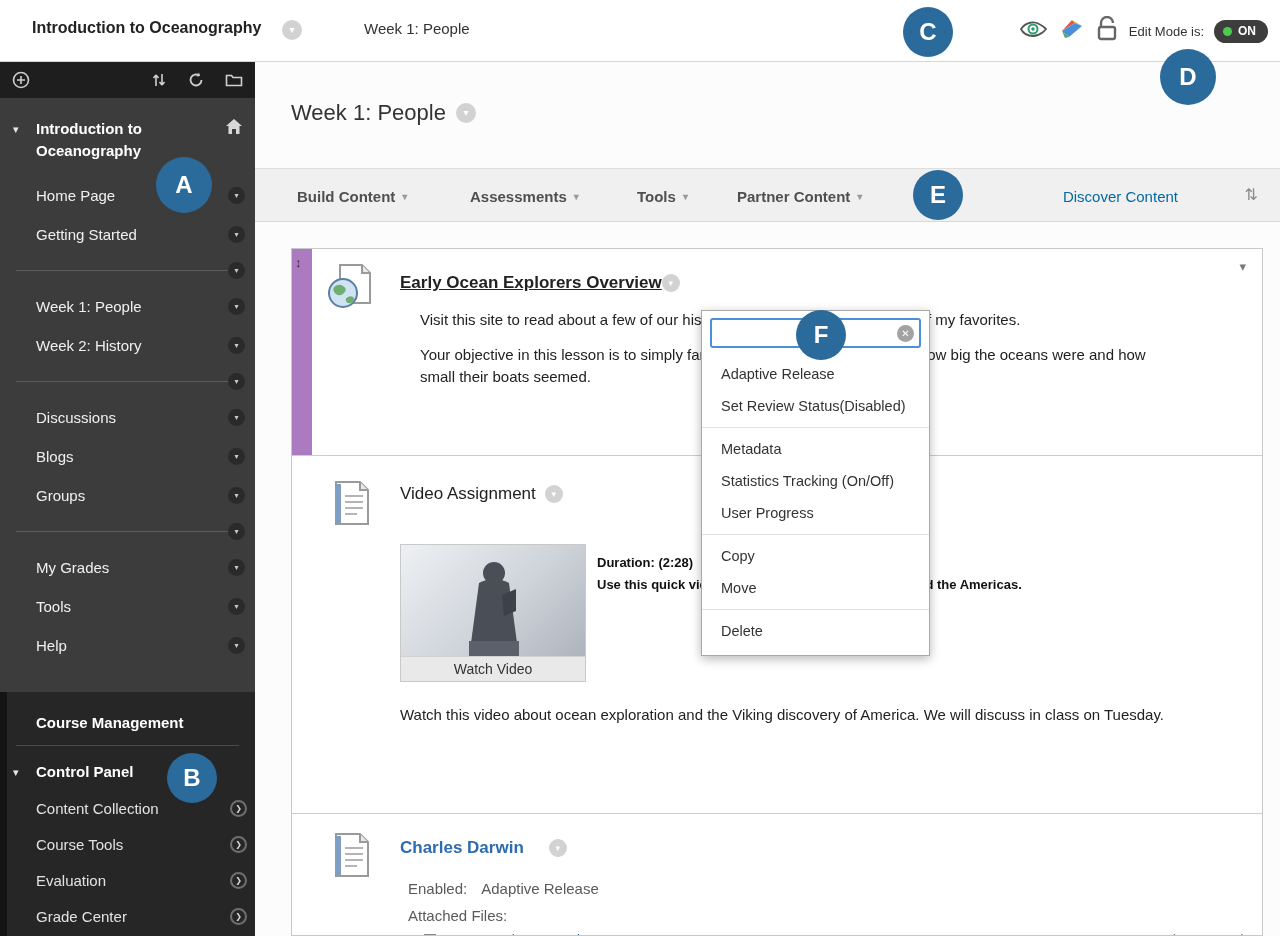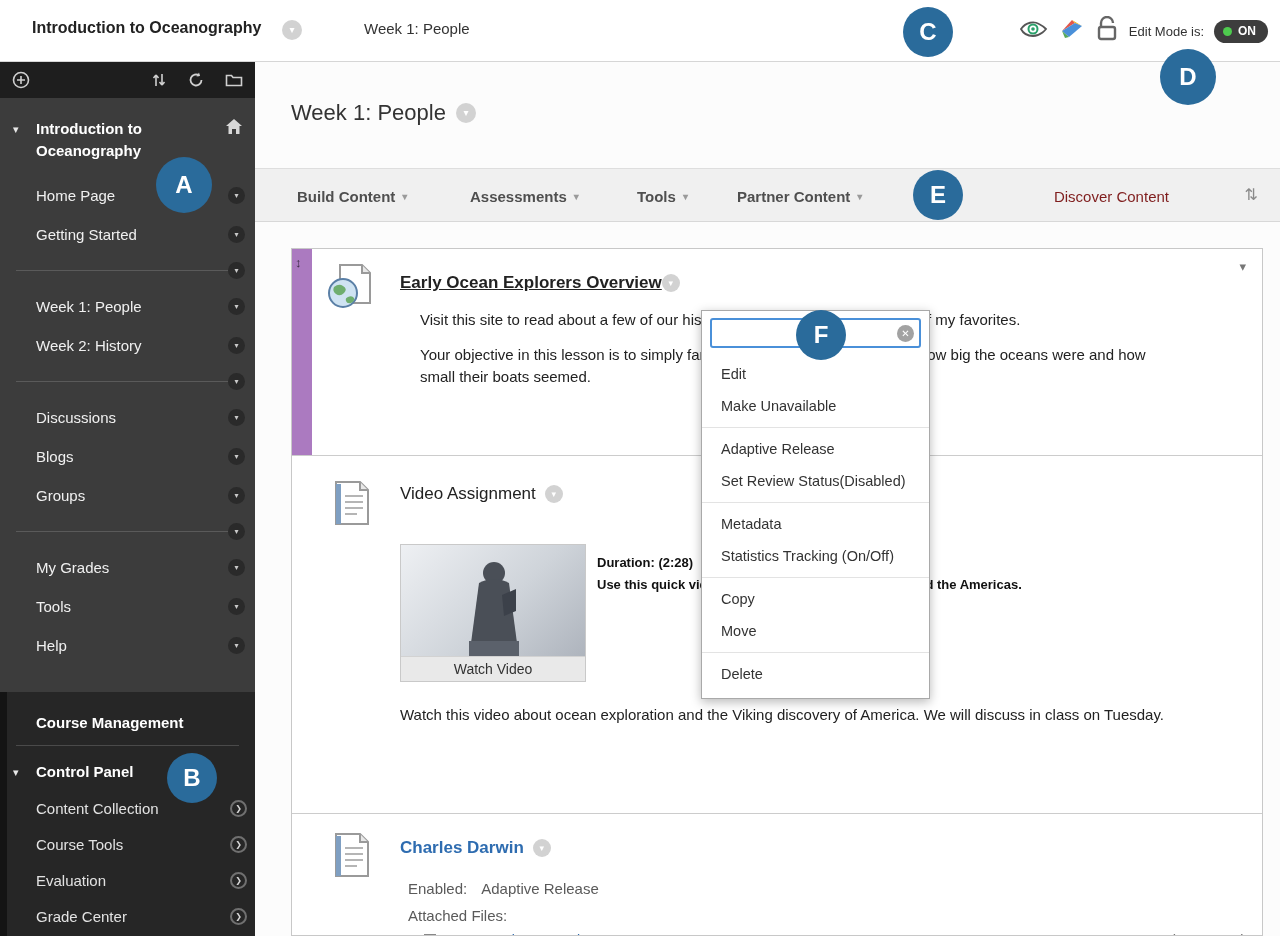--- a/index.html
+++ b/index.html
@@ -47,21 +47,21 @@
   .arrow-circle { position:absolute; right:8px; width:17px; height:17px; border-radius:50%; border:2px solid #707070; color:#d8d8d8; font-size:8px; display:flex; align-items:center; justify-content:center; cursor:pointer; }
 
   
   .main { position:absolute; left:255px; top:62px; width:1025px; height:874px; background:#fcfcfc; }
   .page-head { position:absolute; left:36px; top:38px; display:flex; align-items:center; gap:10px; }
   .page-title { font-size:22px; font-weight:normal; color:#333; }
 
   .action-bar { position:absolute; left:0; top:106px; width:1025px; height:54px; background:#f0f0f0; border-top:1px solid #dedede; border-bottom:1px solid #d8d8d8; }
   .ab-btn { position:absolute; top:0; height:54px; display:flex; align-items:center; gap:7px; font-size:15px; font-weight:bold; color:#4f4f4f; cursor:pointer; }
   .ab-caret { color:#9a9a9a; font-size:10px; }
-  .ab-discover { position:absolute; right:111px; top:0; height:54px; display:flex; align-items:center; font-size:15px; color:#7f1d1d; cursor:pointer;margin-left:18px; }
+  .ab-discover { position:absolute; right:102px; top:0; height:54px; display:flex; align-items:center; font-size:15px; color:#0369a1; cursor:pointer;margin-left:18px; }
   .ab-sort { position:absolute; right:22px; top:16px; color:#8a8a8a; font-size:16px; cursor:pointer; }
 
   .content-box { position:absolute; left:36px; top:186px; width:972px; height:688px; background:#fff; border:1px solid #c8c8c8; overflow:hidden; }
 
   .item1 { position:relative; height:206px; }
   .purple-bar { position:absolute; left:0; top:0; bottom:0; width:20px; background:#ab7ac0; }
   .drag-handle { position:absolute; left:3px; top:6px; color:#3a2a44; font-size:13px; font-weight:bold; cursor:grab; }
   .it-icon { position:absolute; left:34px; top:14px; }
   .it1-title { position:absolute; left:108px; top:24px; display:flex; align-items:center; }
   .it1-title a { font-size:17px; font-weight:bold; color:#222; text-decoration:underline; cursor:pointer; }
@@ -79,21 +79,21 @@
   .thumb .pic { width:100%; height:111px; background:linear-gradient(135deg,#eef0f3 0%,#cfd4da 55%,#aeb4bd 100%); position:relative; overflow:hidden; }
   .thumb .cap { height:25px; background:#e9e9e9; border-top:1px solid #d2d2d2; display:flex; align-items:center; justify-content:center; font-size:14px; color:#333; }
   .vik { position:absolute; left:305px; top:90px; }
   .vik-title { font-size:16px; font-weight:bold; color:#111; }
   .vik-dur { font-size:13px; font-weight:bold; color:#111; margin-top:9px; }
   .vik-cap { font-size:13px; font-weight:bold; color:#111; margin-top:7px; white-space:nowrap; }
   .it2-desc { position:absolute; left:108px; top:248px; width:790px; font-size:15px; color:#222; line-height:1.45; }
 
   .item3 { position:relative; height:200px; }
   .item3 .it-icon { left:38px; top:18px; }
-  .it3-title { position:absolute; left:108px; top:24px; display:flex; align-items:center; gap:9px; }
+  .it3-title { position:absolute; left:108px; top:24px; display:flex; align-items:center; gap:25px; }
   .it3-title a { font-size:17px; font-weight:bold; color:#2e6cb0; cursor:pointer; }
   .it3-enabled { position:absolute; left:116px; top:66px; font-size:15px; color:#5a5a5a; }
   .it3-enabled .val { margin-left:14px; }
   .it3-attached { position:absolute; left:116px; top:93px; font-size:15px; color:#5a5a5a; }
   .file-row { position:absolute; left:132px; top:118px; display:flex; align-items:center; gap:8px; font-size:14px; }
   .file-row .fname { color:#2e6cb0; cursor:pointer; }
   .file-row .fsize { color:#666; margin-left:560px; }
   .file-box { width:12px; height:12px; border:1px solid #888; background:#fff; }
 
   
@@ -384,30 +384,27 @@
     </div>
   </div>
 
   <div class="ctx">
     <div class="ctx-search-wrap">
       <input class="ctx-search" type="text" value="" style="">
       <span class="ctx-clear">✕</span>
     </div>
     <div class="ctx-list">
       <div class="ctx-group">
-        <div class="ctx-item">Edit</div>
-        <div class="ctx-item">Make Unavailable</div>
-      </div>
-      <div class="ctx-group">
         <div class="ctx-item">Adaptive Release</div>
         <div class="ctx-item">Set Review Status(Disabled)</div>
       </div>
       <div class="ctx-group">
         <div class="ctx-item">Metadata</div>
         <div class="ctx-item">Statistics Tracking (On/Off)</div>
+        <div class="ctx-item">User Progress</div>
       </div>
       <div class="ctx-group">
         <div class="ctx-item">Copy</div>
         <div class="ctx-item">Move</div>
       </div>
       <div class="ctx-group">
         <div class="ctx-item">Delete</div>
       </div>
     </div>
   </div>

